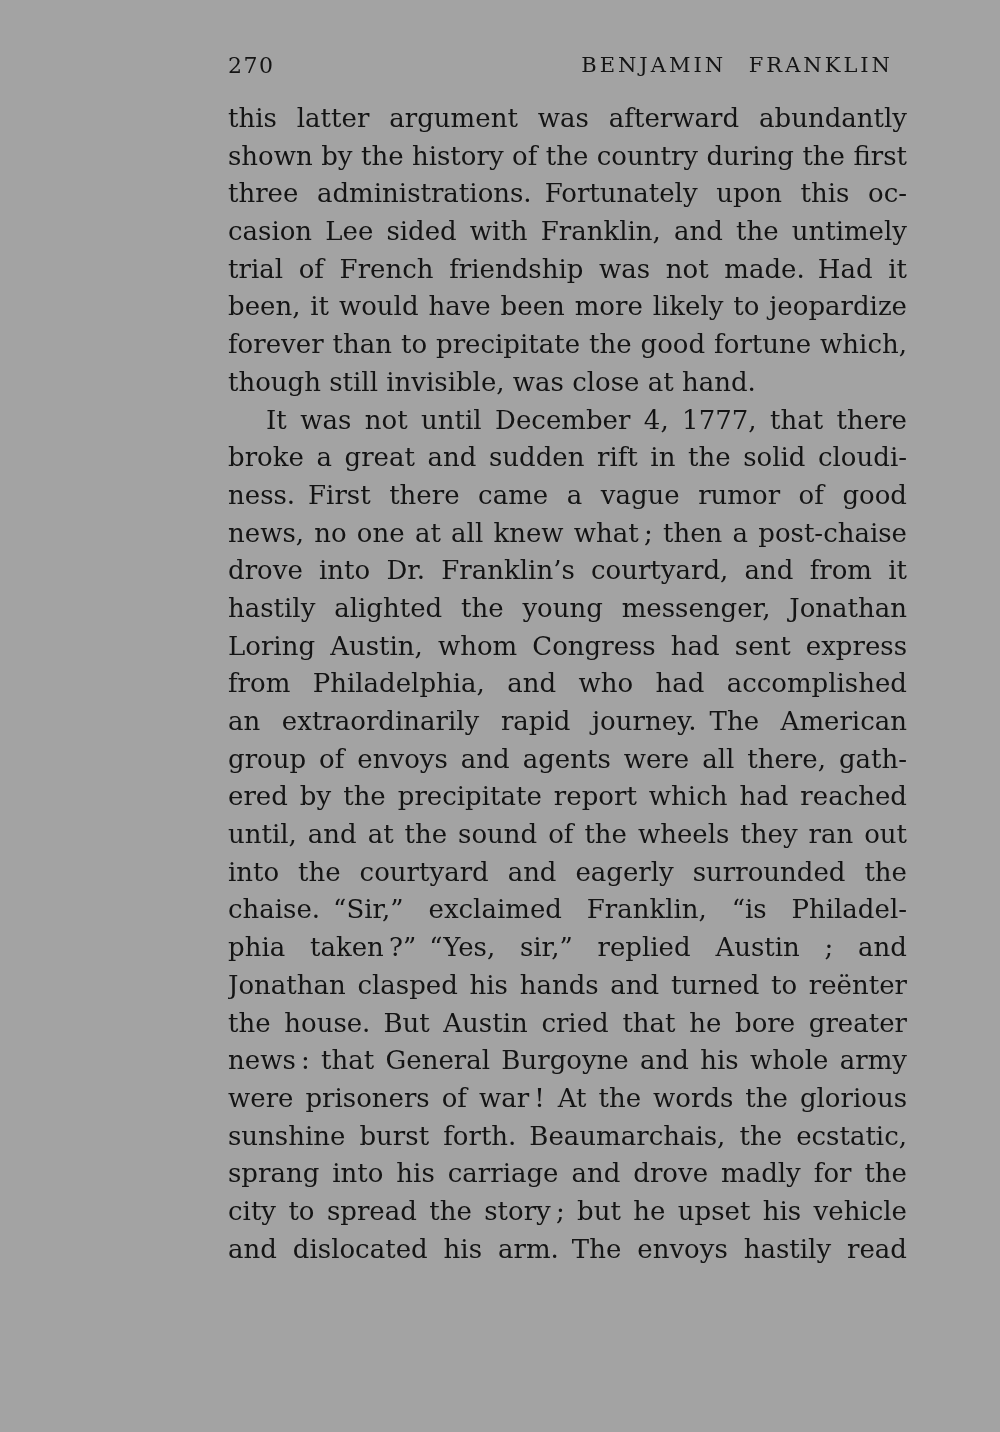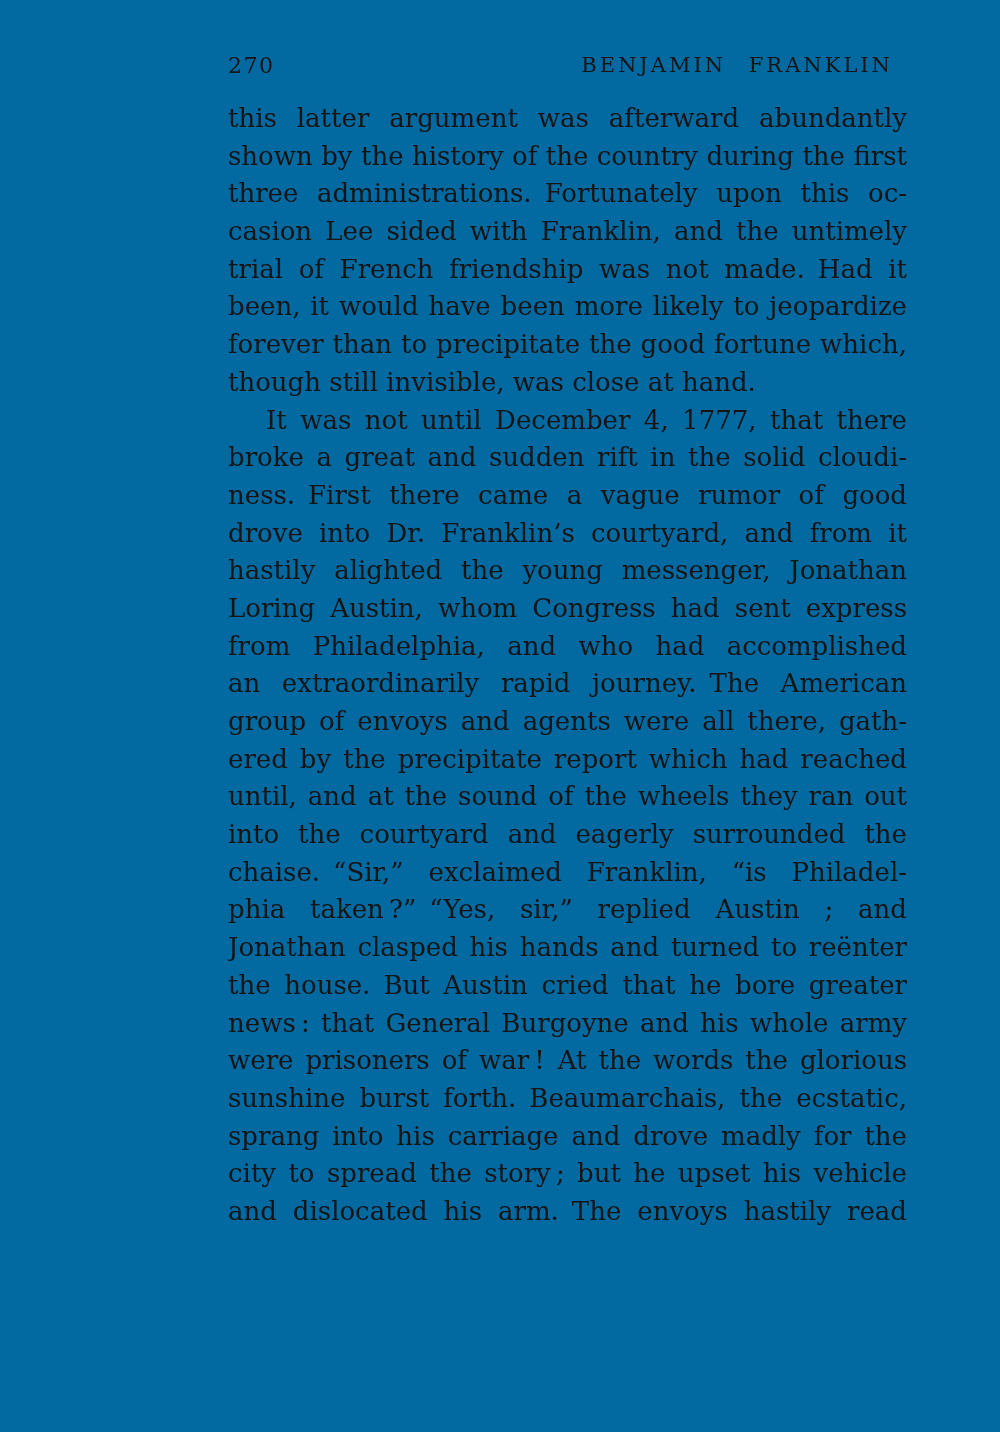--- a/index.html
+++ b/index.html
@@ -4,21 +4,21 @@
 <style>
   html, body {
     margin: 0;
     padding: 0;
     background: #ffffff;
   }
   .page {
     position: relative;
     width: 1000px;
     height: 1432px;
-    background: #0369a1;
+    background: #a3a3a3;
     overflow: hidden;
     font-family: "DejaVu Serif", "Liberation Serif", serif;
     color: #141414;
   }
   .page-header {
     position: absolute;
     top: 51px;
     left: 228px;
     width: 679px;
     height: 30px;
@@ -74,20 +74,21 @@
       <div class="text-line">shown by the history of the country during the first</div>
       <div class="text-line">three administrations. Fortunately upon this oc-</div>
       <div class="text-line">casion Lee sided with Franklin, and the untimely</div>
       <div class="text-line">trial of French friendship was not made. Had it</div>
       <div class="text-line">been, it would have been more likely to jeopardize</div>
       <div class="text-line">forever than to precipitate the good fortune which,</div>
       <div class="text-line no-justify">though still invisible, was close at hand.</div>
       <div class="text-line indent">It was not until December 4, 1777, that there</div>
       <div class="text-line">broke a great and sudden rift in the solid cloudi-</div>
       <div class="text-line">ness. First there came a vague rumor of good</div>
+      <div class="text-line">news, no one at all knew what ; then a post-chaise</div>
       <div class="text-line">drove into Dr. Franklin’s courtyard, and from it</div>
       <div class="text-line">hastily alighted the young messenger, Jonathan</div>
       <div class="text-line">Loring Austin, whom Congress had sent express</div>
       <div class="text-line">from Philadelphia, and who had accomplished</div>
       <div class="text-line">an extraordinarily rapid journey. The American</div>
       <div class="text-line">group of envoys and agents were all there, gath-</div>
       <div class="text-line">ered by the precipitate report which had reached</div>
       <div class="text-line">until, and at the sound of the wheels they ran out</div>
       <div class="text-line">into the courtyard and eagerly surrounded the</div>
       <div class="text-line">chaise. “Sir,” exclaimed Franklin, “is Philadel-</div>

